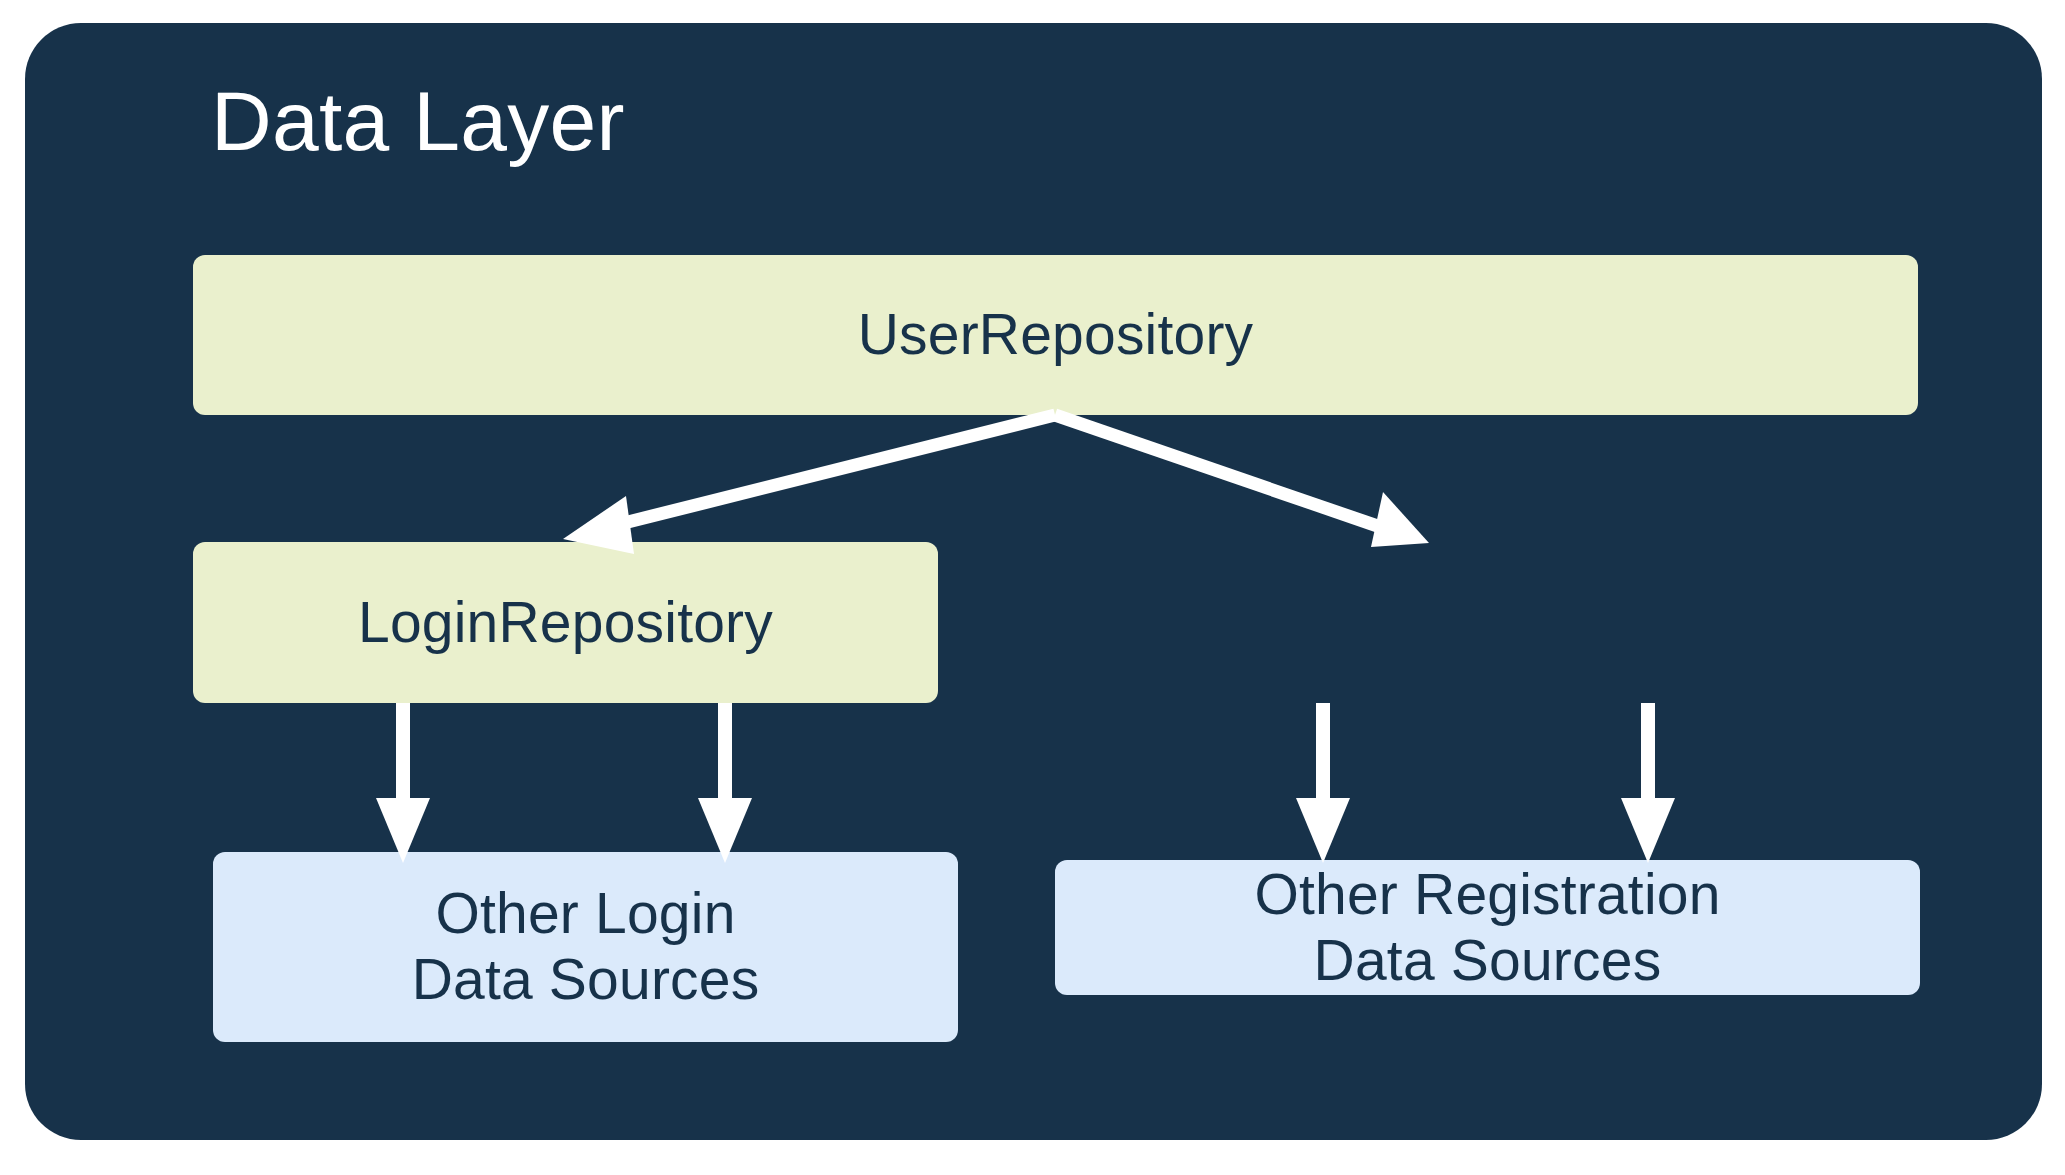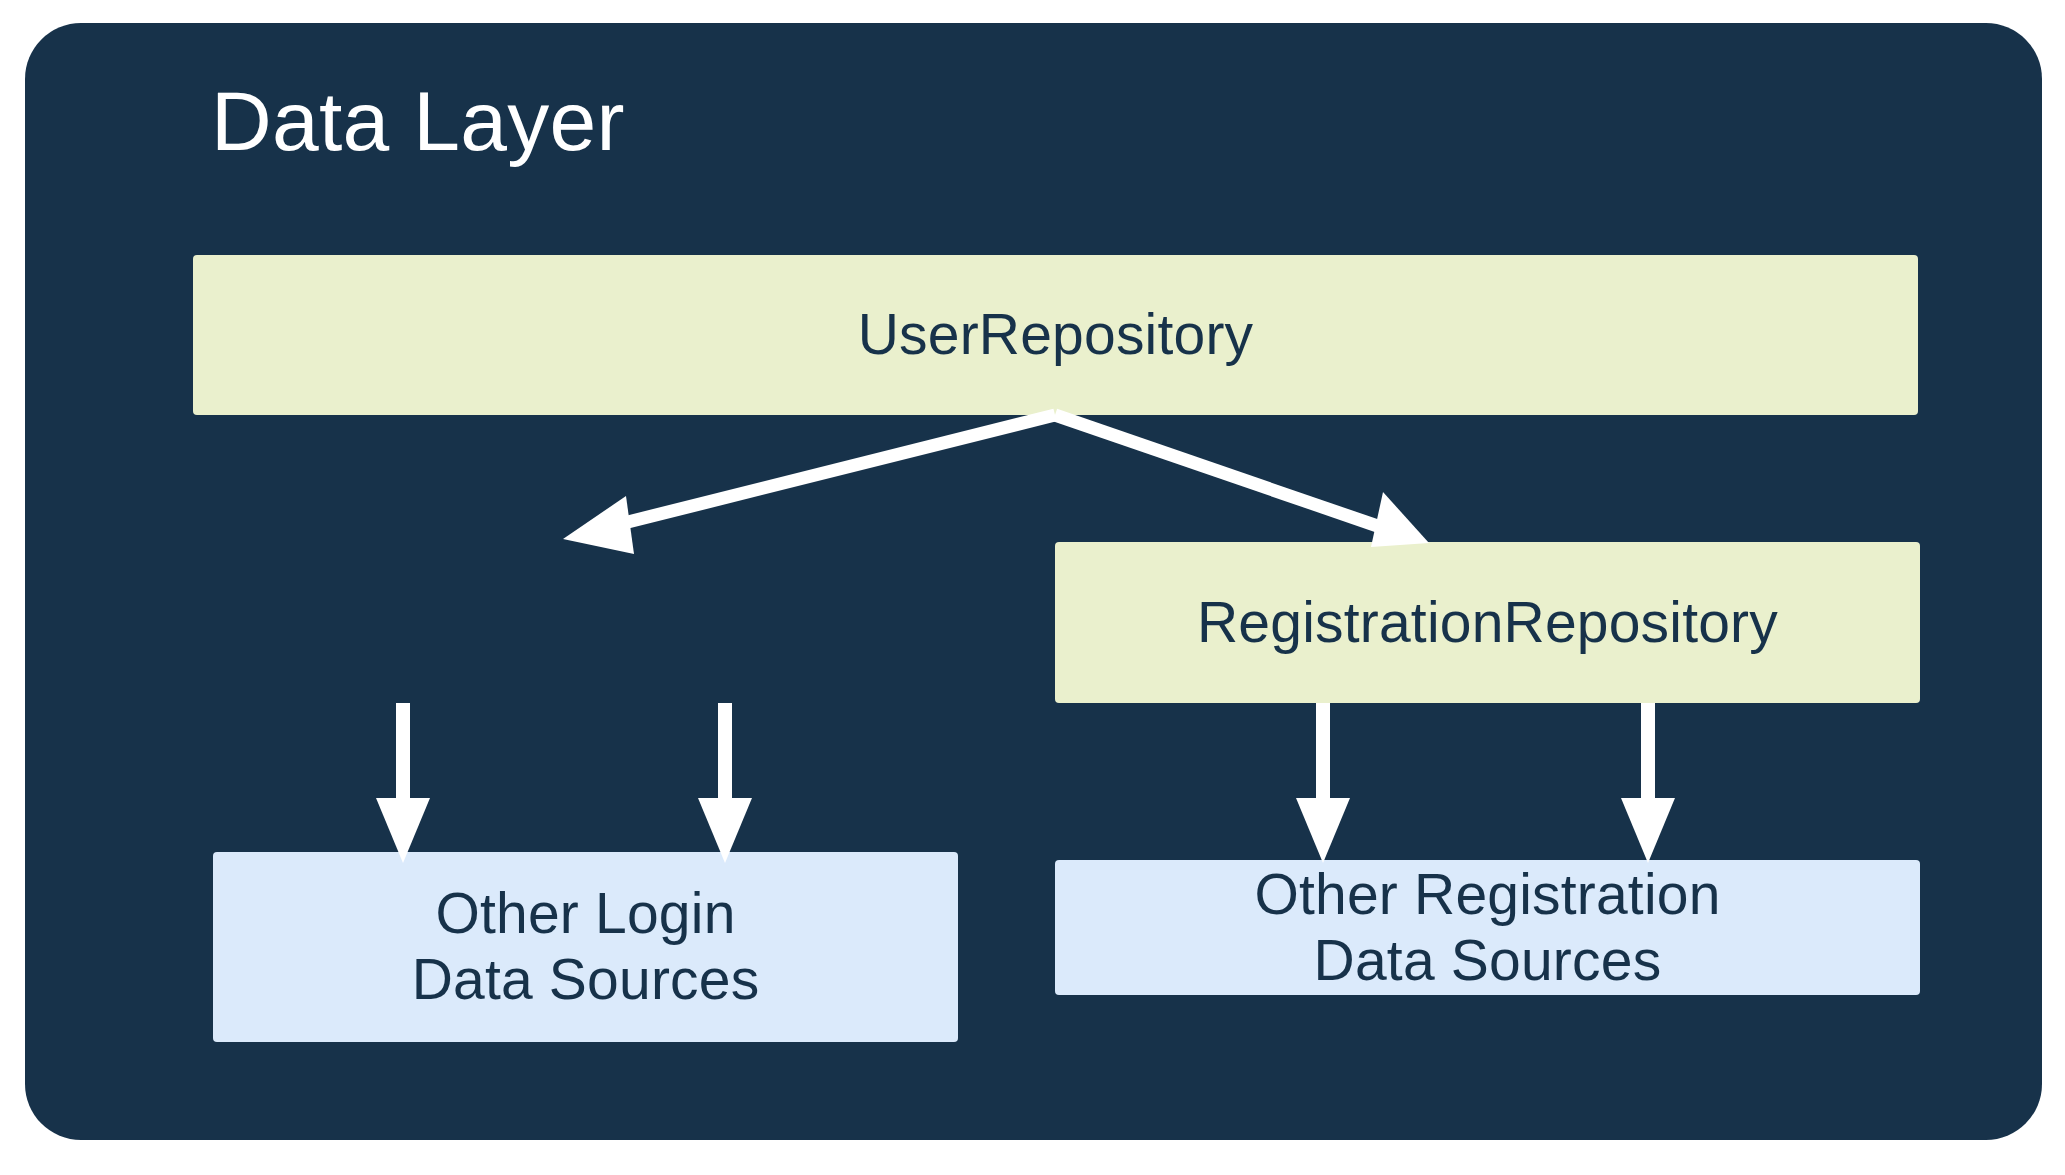--- a/index.html
+++ b/index.html
@@ -46,21 +46,21 @@
     margin-left: 36px;
   }
 
   
   .node {
     position: absolute;
     display: flex;
     align-items: center;
     justify-content: center;
     text-align: center;
-    border-radius: 4px;
+    border-radius: 12px;
     color: #17324a;
     box-sizing: border-box;
   }
   .node .node-label {
     font-size: 57px;
     line-height: 1.15;
     font-weight: 400;
     white-space: pre-line;
     letter-spacing: 0.2px;
   }
@@ -101,24 +101,24 @@
   <div id="layer-container">
 
     <div id="layer-title">Data Layer</div>
 
   </div>
 
   <div class="node repo" id="node-user-repository">
     <span class="node-label">UserRepository</span>
   </div>
 
+  <div class="node repo" id="node-login-repository">
+    <span class="node-label">LoginRepository</span>
+  </div>
 
-  <div class="node repo" id="node-registration-repository">
-    <span class="node-label">RegistrationRepository</span>
-  </div>
 
   <div class="node source" id="node-other-login-sources">
     <span class="node-label">Other Login
 Data Sources</span>
   </div>
 
   <div class="node source" id="node-other-registration-sources">
     <span class="node-label">Other Registration
 Data Sources</span>
   </div>

